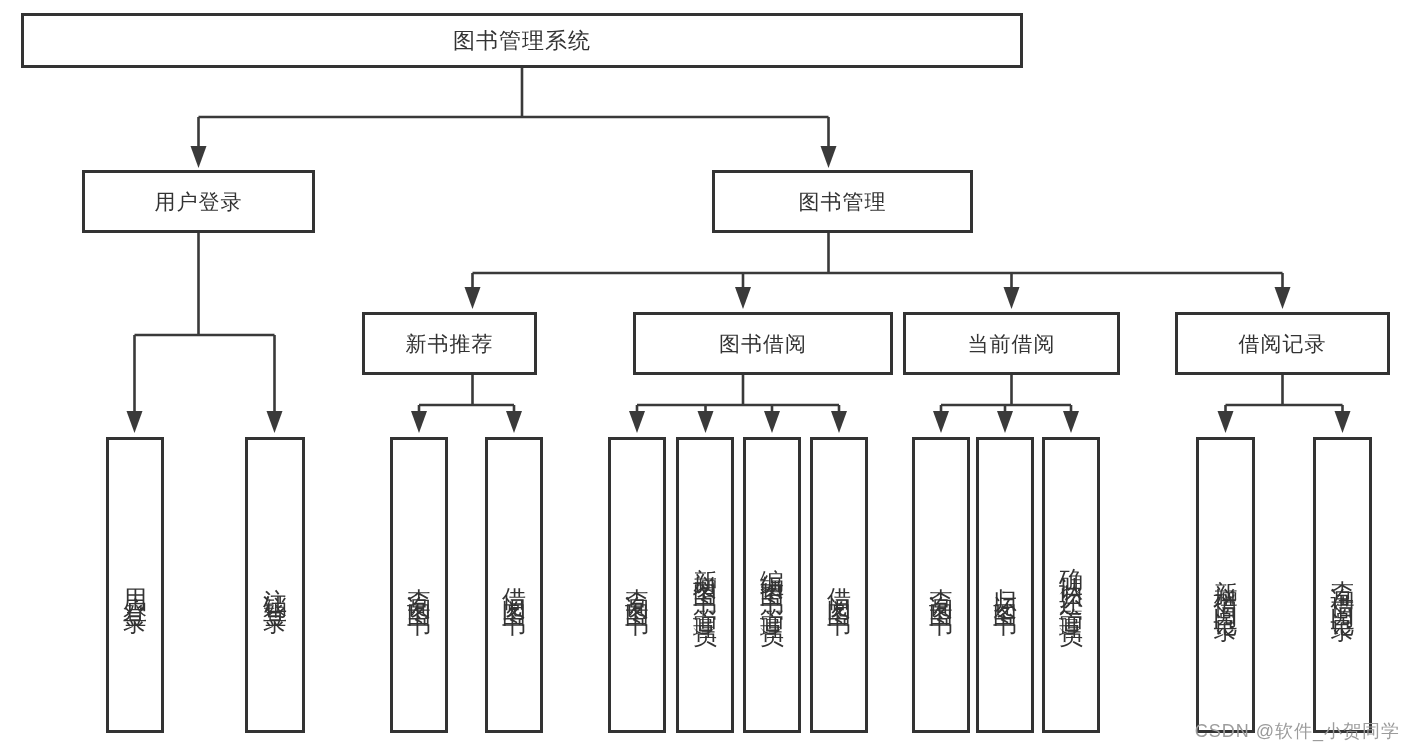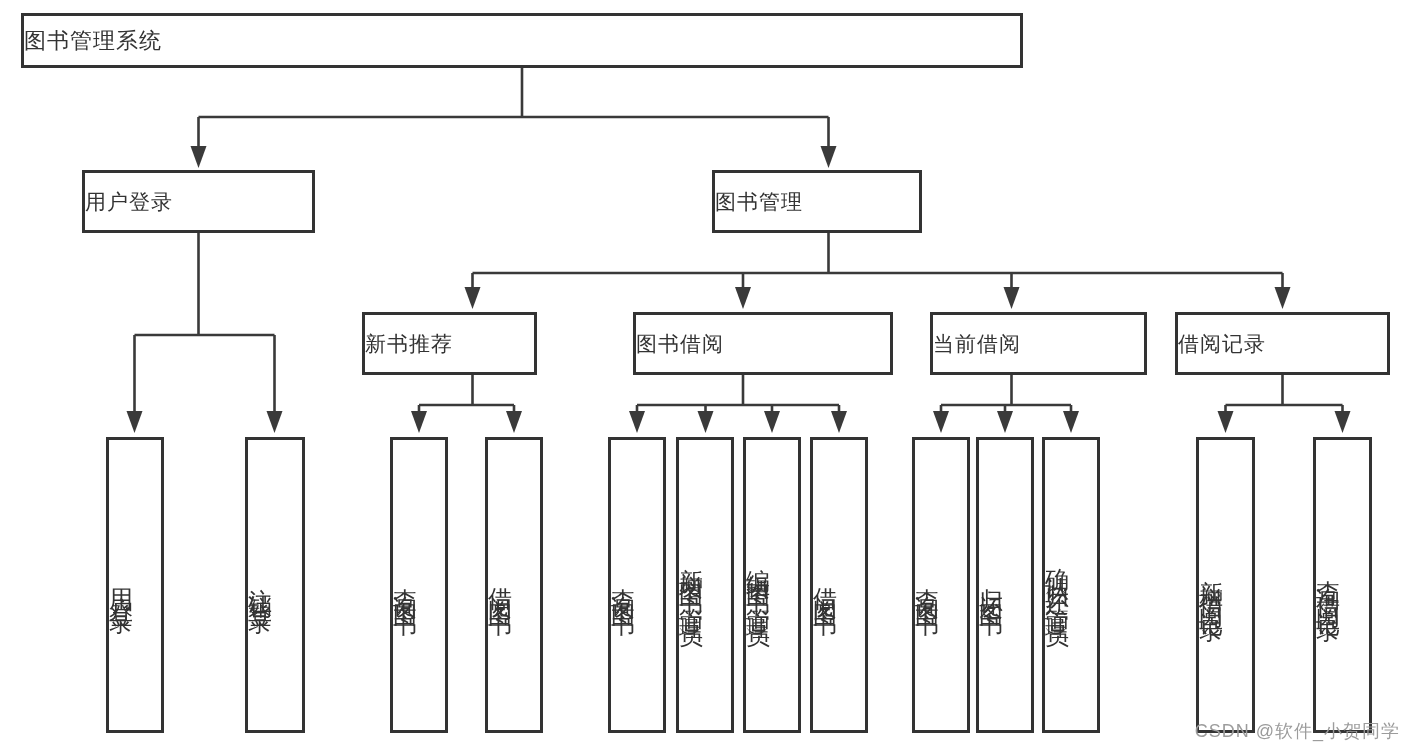--- a/index.html
+++ b/index.html
@@ -27,20 +27,21 @@
     stroke: none;
   }
   .node {
     position: absolute;
     z-index: 2;
     box-sizing: border-box;
     background: #ffffff;
     border: 3px solid var(--border, #333333);
     display: flex;
     align-items: center;
+    justify-content: center;
     color: var(--text, #333333);
   }
   .node.h { font-size: 21px; letter-spacing: 1px; }
   .node.root { font-size: 22px; letter-spacing: 1px; }
   .node.v > span {
     display: block;
     writing-mode: vertical-rl;
     text-orientation: mixed;
     font-size: 24px;
     letter-spacing: 8px;
@@ -94,31 +95,31 @@
     <use href="#ah" x="1342.5" y="433"></use>
   </svg>
 
   <div class="node h root" style="left:21px;top:13px;width:1002px;height:55px">
     <span>图书管理系统</span>
   </div>
 
   <div class="node h" style="left:82px;top:170px;width:233px;height:63px">
     <span>用户登录</span>
   </div>
-  <div class="node h" style="left:712px;top:170px;width:210px;height:63px">
+  <div class="node h" style="left:712px;top:170px;width:261px;height:63px">
     <span>图书管理</span>
   </div>
 
   <div class="node h" style="left:362px;top:312px;width:175px;height:63px">
     <span>新书推荐</span>
   </div>
   <div class="node h" style="left:633px;top:312px;width:260px;height:63px">
     <span>图书借阅</span>
   </div>
-  <div class="node h" style="left:930px;top:312px;width:217px;height:63px">
+  <div class="node h" style="left:903px;top:312px;width:217px;height:63px">
     <span>当前借阅</span>
   </div>
   <div class="node h" style="left:1175px;top:312px;width:215px;height:63px">
     <span>借阅记录</span>
   </div>
 
   <div class="node v" style="left:106px;top:437px;width:58px;height:296px">
     <span>用户登录</span>
   </div>
   <div class="node v" style="left:245px;top:437px;width:60px;height:296px">

